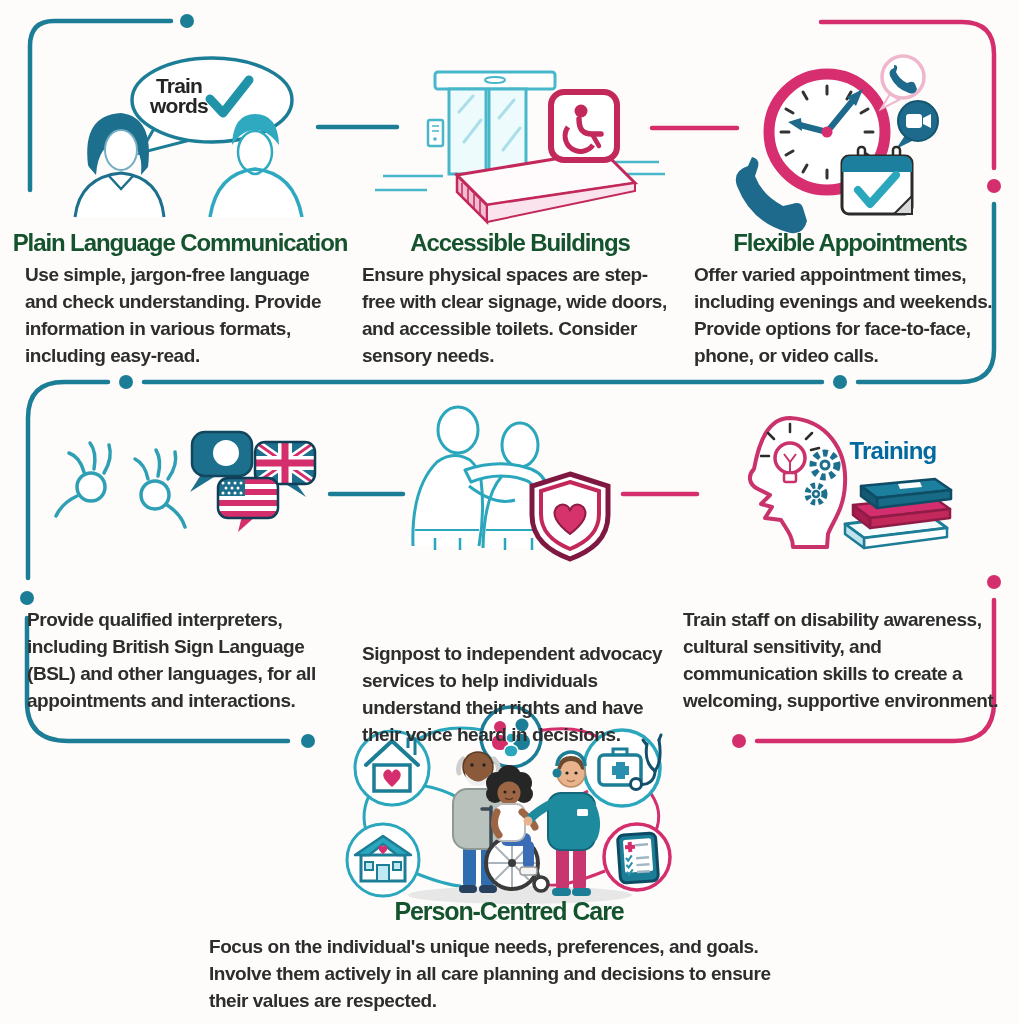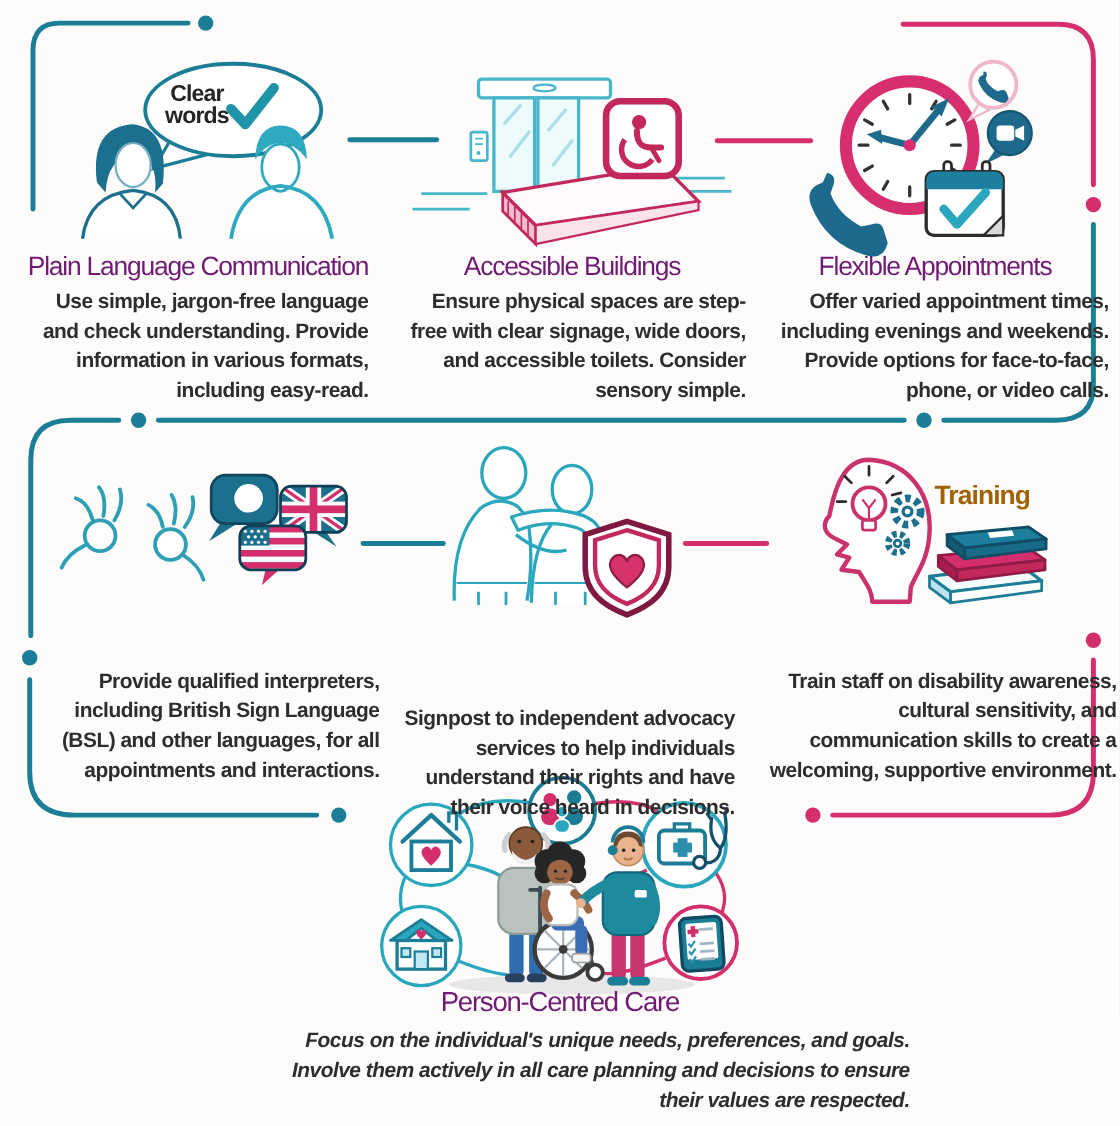--- a/index.html
+++ b/index.html
@@ -4,51 +4,51 @@
 <style>
   html,body{margin:0;padding:0;background:#e8e8e8;}
   #canvas{
     position:relative;width:1018px;height:1024px;margin:0 auto;
     background:#fdfcfa;overflow:hidden;
     font-family:"Liberation Sans",sans-serif;
   }
   svg{position:absolute;overflow:visible;}
   .sec-title{
     position:absolute;margin:0;text-align:center;
-    font-weight:400;font-size:24px;line-height:1.05;
-    letter-spacing:-1.1px;color:#701a75;
+    font-weight:700;font-size:24px;line-height:1.05;
+    letter-spacing:-1.1px;color:#14532d;
   }
   .sec-body{
-    position:absolute;margin:0;text-align:right;
+    position:absolute;margin:0;text-align:left;
     font-weight:600;font-size:19px;line-height:27px;
     letter-spacing:-0.45px;color:#2d2d2d;
   }
   .t1{left:10px;top:230px;width:340px;}
   .b1{left:25px;top:261px;width:310px;}
   .t2{left:355px;top:230px;width:330px;}
   .b2{left:362px;top:261px;width:316px;}
   .t3{left:690px;top:230px;width:320px;}
   .b3{left:694px;top:261px;width:314px;}
   .t4{left:20px;top:575px;width:330px;}
   .b4{left:27px;top:606px;width:318px;}
   .t5{left:360px;top:575px;width:310px;}
   .b5{left:362px;top:640px;width:306px;}
   .t6{left:685px;top:575px;width:330px;}
   .b6{left:683px;top:606px;width:332px;}
   .t7{left:249px;top:898px;width:520px;font-size:25px;}
-  .b7{left:227px;top:933px;width:600px;font-style:italic;}
+  .b7{left:209px;top:933px;width:600px;}
   .bubble-label{
     position:absolute;left:136px;top:76px;width:86px;
     text-align:center;font-weight:800;font-size:21px;line-height:20px;
     letter-spacing:-0.8px;color:#242424;
   }
   .training-label{
     position:absolute;left:833px;top:437px;width:120px;
     text-align:center;font-weight:800;font-size:24px;
-    letter-spacing:-0.8px;color:#a16207;
+    letter-spacing:-0.8px;color:#0369a1;
   }
 </style>
 </head>
 <body>
 
 <div id="canvas">
 
   <svg width="1018" height="1024" viewBox="0 0 1018 1024" style="left:0;top:0">
     <g stroke="#1c7d96" stroke-width="4.5" fill="none" stroke-linecap="round">
       <path d="M171 21 H54 Q30 21 30 46 V190"></path>
@@ -85,21 +85,21 @@
     <path d="M150 44 L163 58 L189 25" fill="none" stroke="#1f93a8" stroke-width="9" stroke-linecap="round" stroke-linejoin="round"></path>
     <path d="M28 110 Q22 60 61 58 Q94 62 88 112 L81 120 Q84 88 61 86 Q38 88 36 120 L29 112 Z" fill="#1d6f8e"></path>
     <ellipse cx="61" cy="95" rx="16" ry="20" fill="#fff" stroke="#74aec2" stroke-width="2"></ellipse>
     <path d="M15 162 Q20 122 61 118 Q100 122 104 162" fill="#fff" stroke="#1d6f8e" stroke-width="3"></path>
     <path d="M49 121 L61 134 L73 121" fill="none" stroke="#1d6f8e" stroke-width="2.5"></path>
     <path d="M172 90 Q173 59 195 59 Q218 59 219 90 Q208 75 195 75 Q182 75 172 90 Z" fill="#2fa9c0"></path>
     <ellipse cx="195" cy="97" rx="17" ry="21" fill="#fff" stroke="#2fa9c0" stroke-width="2.5"></ellipse>
     <path d="M150 162 Q157 118 195 114 Q234 118 242 162" fill="#fff" stroke="#2fa9c0" stroke-width="3.5"></path>
     <path d="M188 116 Q195 122 202 116" fill="none" stroke="#2fa9c0" stroke-width="2.5"></path>
   </svg>
-  <div class="bubble-label">Clear words</div>
+  <div class="bubble-label">Train words</div>
 
   <svg width="310" height="195" viewBox="0 0 310 195" style="left:365px;top:50px">
     <g stroke="#49b7cb" stroke-width="2.5" fill="none">
       <path d="M18 126 H78 M10 140 H62 M245 112 H294 M252 124 H300"></path>
     </g>
     <rect x="70" y="22" width="120" height="17" rx="3" fill="#fff" stroke="#49b7cb" stroke-width="3"></rect>
     <ellipse cx="130" cy="30" rx="10" ry="3" fill="none" stroke="#49b7cb" stroke-width="2"></ellipse>
     <rect x="84" y="39" width="37" height="85" fill="#eefbfd" stroke="#49b7cb" stroke-width="3"></rect>
     <rect x="124" y="39" width="37" height="85" fill="#eefbfd" stroke="#49b7cb" stroke-width="3"></rect>
     <g stroke="#aadfe9" stroke-width="3" stroke-linecap="round">
@@ -400,21 +400,21 @@
           <circle cx="251" cy="80" r="1.6" fill="#222"></circle>
         <path d="M242 87 q4 3 8 0" stroke="#a5744c" stroke-width="1.5" fill="none"></path>
       </g>
     </g>
   </svg>
 
   <h2 class="sec-title t1">Plain Language Communication</h2>
   <p class="sec-body b1">Use simple, jargon-free language and check understanding. Provide information in various formats, including easy-read.</p>
 
   <h2 class="sec-title t2">Accessible Buildings</h2>
-  <p class="sec-body b2">Ensure physical spaces are step-free with clear signage, wide doors, and accessible toilets. Consider sensory simple.</p>
+  <p class="sec-body b2">Ensure physical spaces are step-free with clear signage, wide doors, and accessible toilets. Consider sensory needs.</p>
 
   <h2 class="sec-title t3">Flexible Appointments</h2>
   <p class="sec-body b3">Offer varied appointment times, including evenings and weekends. Provide options for face-to-face, phone, or video calls.</p>
 
   <p class="sec-body b4">Provide qualified interpreters, including British Sign Language (BSL) and other languages, for all appointments and interactions.</p>
 
   <p class="sec-body b5">Signpost to independent advocacy services to help individuals understand their rights and have their voice heard in decisions.</p>
 
   <p class="sec-body b6">Train staff on disability awareness, cultural sensitivity, and communication skills to create a welcoming, supportive environment.</p>
 

